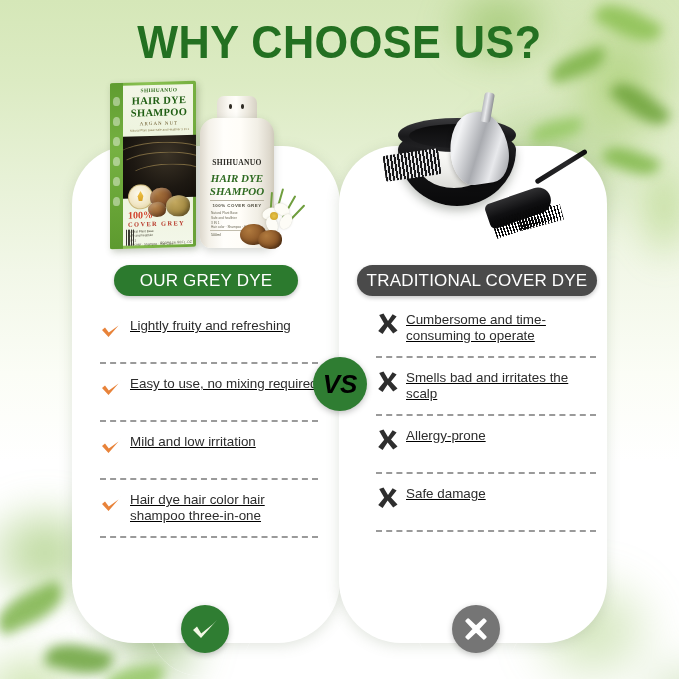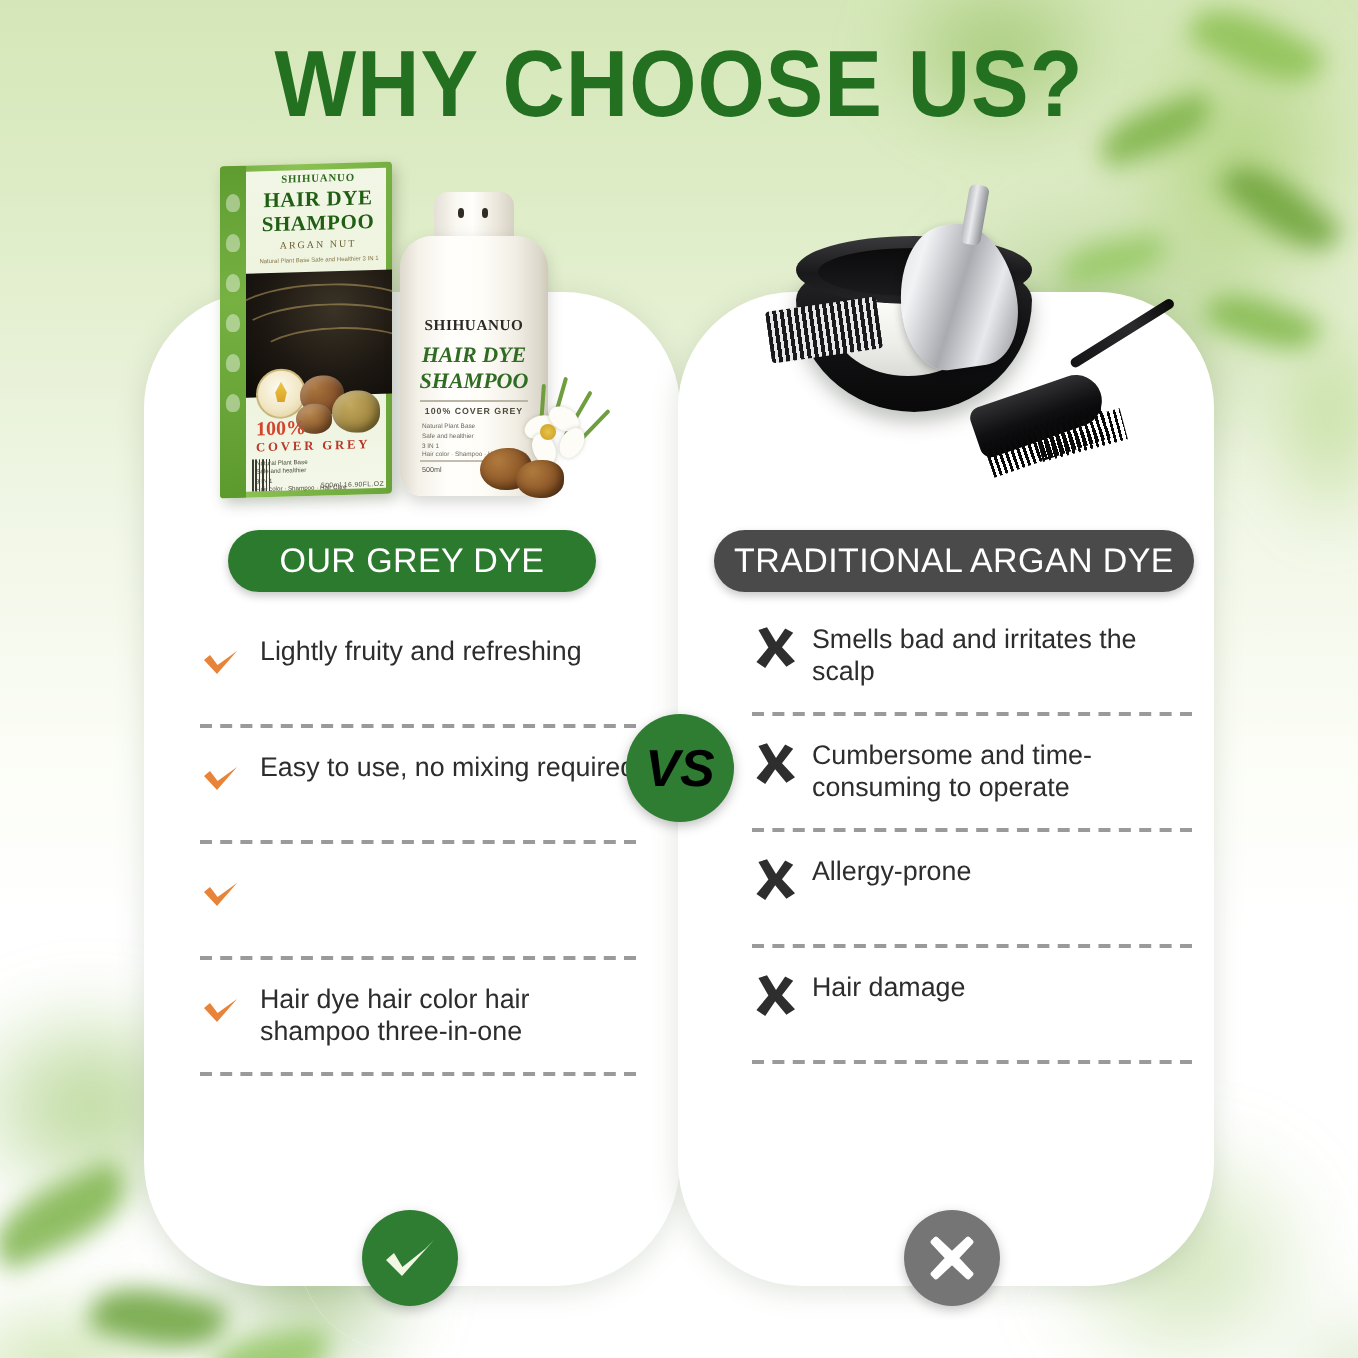--- a/index.html
+++ b/index.html
@@ -360,20 +360,21 @@
   .list { position:absolute; z-index:6; }
   #list-left  { left:100px; top:318px; width:218px; }
   #list-right { left:376px; top:312px; width:220px; }
 
   .row {
     display:flex; align-items:flex-start;
     padding-bottom:9px;
     border-bottom:2px dashed #9a9a9a;
     margin-bottom:12px;
     min-height:46px;
+    text-decoration:underline;
   }
   .row:last-child { margin-bottom:0; }
   .row .ico { width:30px; flex:0 0 30px; padding-top:1px; }
   .row .txt {
     font-size:13.4px; line-height:1.22; color:#2d2d2d;
     font-family:"Liberation Sans", sans-serif;
   }
   .chk { display:block; }
   .xmk { display:block; }
 
@@ -520,21 +521,21 @@
   </div>
   <div class="brush">
     <div class="brush-tail"></div>
     <div class="brush-head"></div>
     <div class="brush-bristles"></div>
     <div class="brush-comb"></div>
   </div>
 </div>
 
 <div class="pill" id="pill-left">OUR GREY DYE</div>
-<div class="pill" id="pill-right">TRADITIONAL ARGAN DYE</div>
+<div class="pill" id="pill-right">TRADITIONAL COVER DYE</div>
 
 <div class="list" id="list-left">
   <div class="row">
     <span class="ico">
       <svg class="chk" width="24" height="22" viewBox="0 0 24 22">
         <path d="M2 11 L8.5 18 L22 2.5 L18.5 6.5 L8.8 13.5 L5 8.5 Z" fill="#e8833a"></path>
       </svg>
     </span>
     <span class="txt">Lightly fruity and refreshing</span>
   </div>
@@ -545,63 +546,64 @@
       </svg>
     </span>
     <span class="txt">Easy to use, no mixing required</span>
   </div>
   <div class="row">
     <span class="ico">
       <svg class="chk" width="24" height="22" viewBox="0 0 24 22">
         <path d="M2 11 L8.5 18 L22 2.5 L18.5 6.5 L8.8 13.5 L5 8.5 Z" fill="#e8833a"></path>
       </svg>
     </span>
+    <span class="txt">Mild and low irritation</span>
   </div>
   <div class="row">
     <span class="ico">
       <svg class="chk" width="24" height="22" viewBox="0 0 24 22">
         <path d="M2 11 L8.5 18 L22 2.5 L18.5 6.5 L8.8 13.5 L5 8.5 Z" fill="#e8833a"></path>
       </svg>
     </span>
     <span class="txt">Hair dye hair color hair shampoo three-in-one</span>
   </div>
 </div>
 
 <div class="list" id="list-right">
   <div class="row">
     <span class="ico">
       <svg class="xmk" width="23" height="22" viewBox="0 0 23 22">
         <path d="M3.2 2 L7.5 0.6 L12 8 L16.6 1.2 L20.6 3.4 L15 10.6 L21.5 17.6 L17.2 20.4 L11.6 13.6 L6.6 21 L2.2 18 L8.2 10.8 Z" fill="#2e2e2e"></path>
       </svg>
     </span>
-    <span class="txt">Smells bad and irritates the scalp</span>
+    <span class="txt">Cumbersome and time-consuming to operate</span>
   </div>
   <div class="row">
     <span class="ico">
       <svg class="xmk" width="23" height="22" viewBox="0 0 23 22">
         <path d="M3.2 2 L7.5 0.6 L12 8 L16.6 1.2 L20.6 3.4 L15 10.6 L21.5 17.6 L17.2 20.4 L11.6 13.6 L6.6 21 L2.2 18 L8.2 10.8 Z" fill="#2e2e2e"></path>
       </svg>
     </span>
-    <span class="txt">Cumbersome and time-consuming to operate</span>
+    <span class="txt">Smells bad and irritates the scalp</span>
   </div>
   <div class="row">
     <span class="ico">
       <svg class="xmk" width="23" height="22" viewBox="0 0 23 22">
         <path d="M3.2 2 L7.5 0.6 L12 8 L16.6 1.2 L20.6 3.4 L15 10.6 L21.5 17.6 L17.2 20.4 L11.6 13.6 L6.6 21 L2.2 18 L8.2 10.8 Z" fill="#2e2e2e"></path>
       </svg>
     </span>
     <span class="txt">Allergy-prone</span>
   </div>
   <div class="row">
     <span class="ico">
       <svg class="xmk" width="23" height="22" viewBox="0 0 23 22">
         <path d="M3.2 2 L7.5 0.6 L12 8 L16.6 1.2 L20.6 3.4 L15 10.6 L21.5 17.6 L17.2 20.4 L11.6 13.6 L6.6 21 L2.2 18 L8.2 10.8 Z" fill="#2e2e2e"></path>
       </svg>
     </span>
-    <span class="txt">Hair damage</span>
+    <span class="txt">Safe damage</span>
   </div>
 </div>
 
 <div id="vs">VS</div>
 
 <div class="res" id="res-left">
   <svg width="48" height="48" viewBox="0 0 48 48">
     <path d="M12 25 L20 33 L36 15 L31.5 19.5 L20.2 28.5 L16 21.5 Z" fill="#f2f8e4"></path>
   </svg>
 </div>

